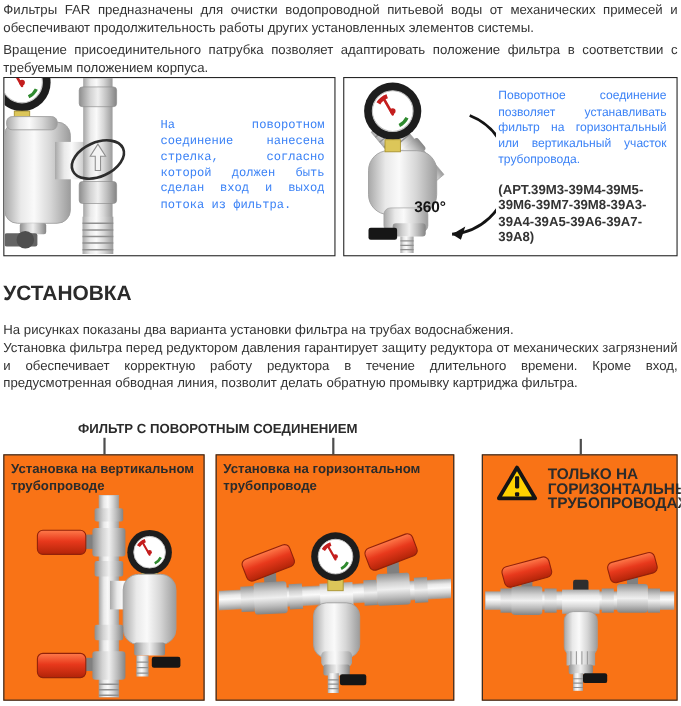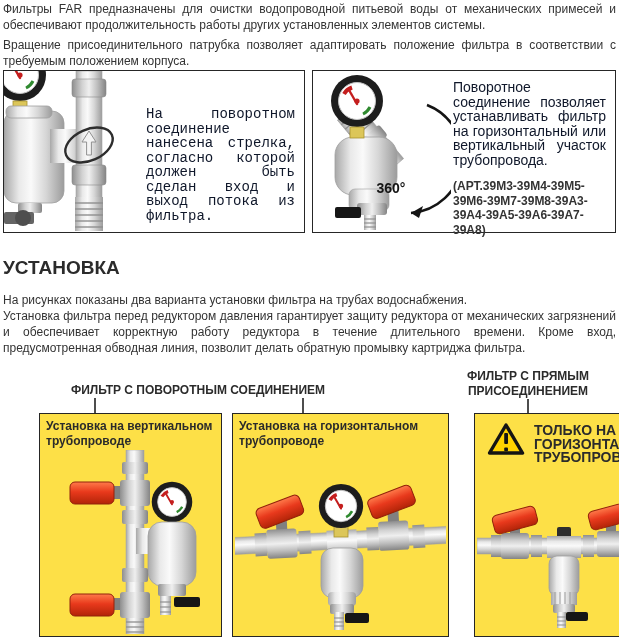--- a/index.html
+++ b/index.html
@@ -7,40 +7,40 @@
         font-family:"Liberation Sans",sans-serif;color:#333;overflow:hidden;}
   .para{position:absolute;margin:0;font-size:12px;line-height:16px;text-align:justify;color:#333;}
   .intro1{left:3px;top:1px;width:613px;}
   .intro2{left:3px;top:37px;width:613px;}
 
   .callout-box{position:absolute;top:70px;height:163px;border:1.5px solid #262626;
                box-sizing:border-box;background:#fff;display:flex;}
   .box-a{left:3px;width:302px;font-family:Liberation Mono, monospace;}
   .box-b{left:312px;width:304px;}
   .illus{position:relative;width:138px;flex:0 0 138px;overflow:hidden;}
-  .callout-text{font-size:14px;line-height:14.5px;text-align:justify;color:#0f172a;}
+  .callout-text{font-size:11px;line-height:14.5px;text-align:justify;color:#3b82f6;}
   .box-a .callout-text{flex:1;padding:36px 9px 0 4px;}
   .callout-col{flex:1;padding:9px 9px 0 2px;}
   .callout-articles{font-size:12px;line-height:14.5px;font-weight:bold;margin-top:12px;text-align:left;}
 
   .install-heading{position:absolute;left:3px;top:257px;margin:0;font-size:19px;font-weight:bold;color:#2b2b2b;}
   .inst1{left:3px;top:276px;width:613px;}
   .inst2{left:3px;top:292px;width:613px;}
   .inst3{left:3px;top:308px;width:613px;}
 
   .group-title{position:absolute;font-size:12px;font-weight:bold;text-align:center;color:#2b2b2b;line-height:14.5px;}
   .g1{left:33px;top:383px;width:330px;}
   .g2{left:440px;top:369px;width:176px;}
   .connector{position:absolute;width:2px;background:#4d4d4d;}
   .c1{left:94px;top:398px;height:15px;}
   .c2{left:302px;top:398px;height:15px;}
   .c3{left:527px;top:399px;height:14px;}
 
   .diagram-box{position:absolute;top:413px;height:224px;border:1.5px solid #262626;
-               box-sizing:border-box;background:#fde047;margin-left:36px;}
+               box-sizing:border-box;background:#f97316;}
   .b1{left:3px;width:183px;}
   .b2{left:196px;width:217px;}
   .b3{left:438px;width:178px;}
   .diagram-label{font-size:12px;line-height:14.5px;font-weight:bold;color:#2b2b2b;padding:5px 6px 0 6px;}
   .b1 .dsvg{position:absolute;left:8px;top:36px;}
   .b2 .dsvg{position:absolute;left:2px;top:38px;}
   .b3 .dsvg{position:absolute;left:2px;top:86px;}
   .warning-row{display:flex;gap:9px;align-items:flex-start;padding:8px 4px 0 12px;}
   .warning-text{font-size:14px;line-height:13.5px;font-weight:bold;color:#2b2b2b;padding-top:2px;width:112px;}
 </style>
@@ -176,21 +176,20 @@
       <div class="callout-text">Поворотное соединение позволяет устанавливать фильтр на горизонтальный или вертикальный участок трубопровода.</div>
       <div class="callout-articles">(АРТ.39М3-39М4-39М5-39М6-39М7-39М8-39А3-39А4-39А5-39А6-39А7-39А8)</div>
     </div>
   </div>
 
   <h2 class="install-heading">УСТАНОВКА</h2>
   <p class="para inst2">На рисунках показаны два варианта установки фильтра на трубах водоснабжения.</p>
   <p class="para inst3">Установка фильтра перед редуктором давления гарантирует защиту редуктора от механических загрязнений и обеспечивает корректную работу редуктора в течение длительного времени. Кроме вход, предусмотренная обводная линия, позволит делать обратную промывку картриджа фильтра.</p>
 
   <div class="group-title g1">ФИЛЬТР С ПОВОРОТНЫМ СОЕДИНЕНИЕМ</div>
-  <div class="group-title g2">ФИЛЬТР С ПРЯМЫМ ПРИСОЕДИНЕНИЕМ</div>
   <div class="connector c1"></div>
   <div class="connector c2"></div>
   <div class="connector c3"></div>
 
   <div class="diagram-box b1">
     <div class="diagram-label">Установка на вертикальном трубопроводе</div>
     <svg class="dsvg" width="164" height="184" viewBox="0 0 164 184">
       <rect x="78" y="0" width="18" height="184" fill="url(#mV)" stroke="#a3a3a3" stroke-width="0.5"></rect>
       <rect x="74" y="12" width="26" height="12" rx="2" fill="url(#nV)"></rect>
       <rect x="62" y="36" width="12" height="13" fill="#808080"></rect>

